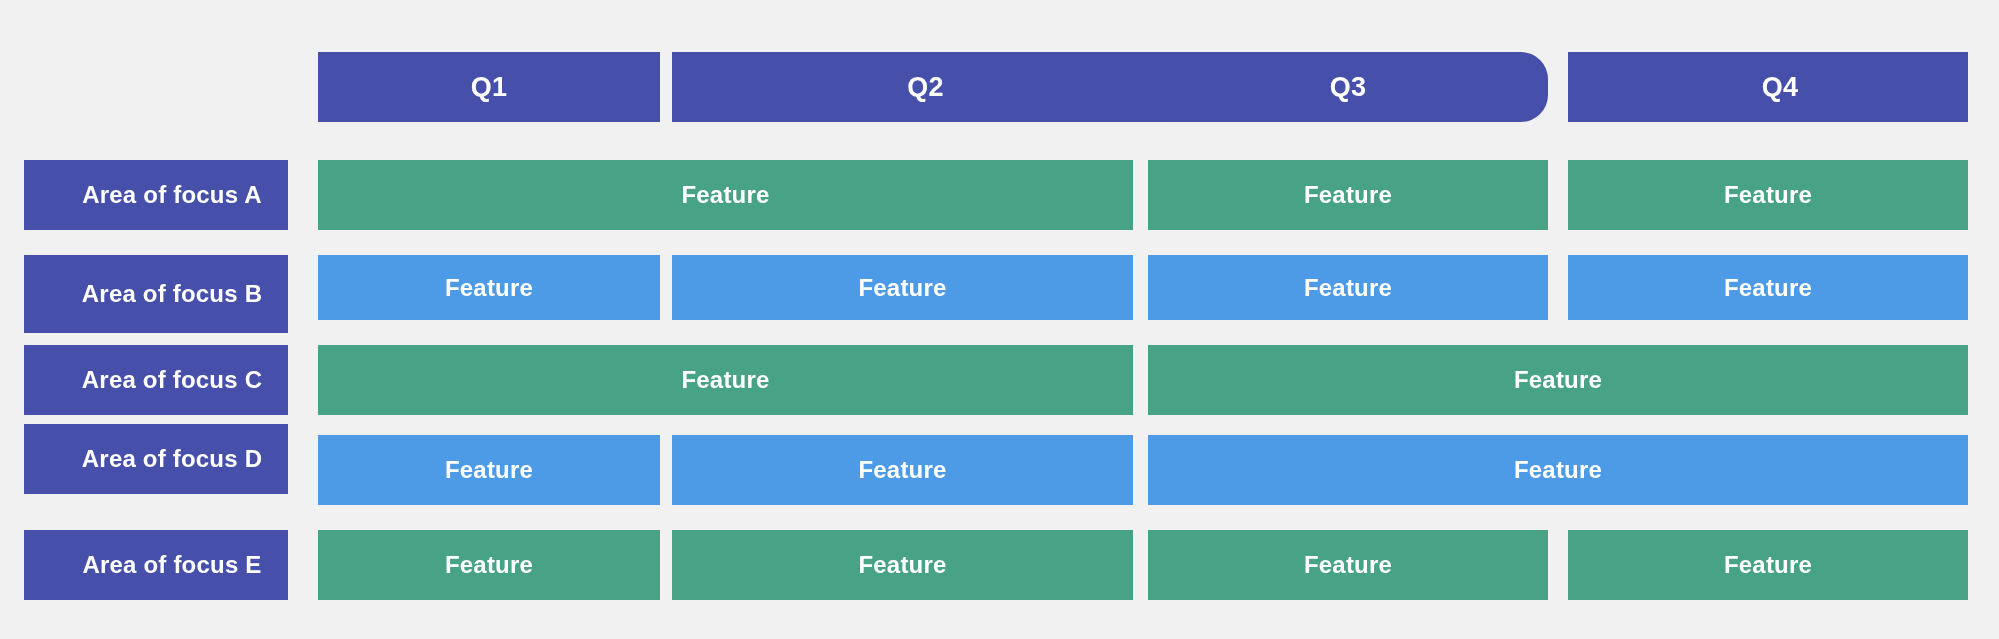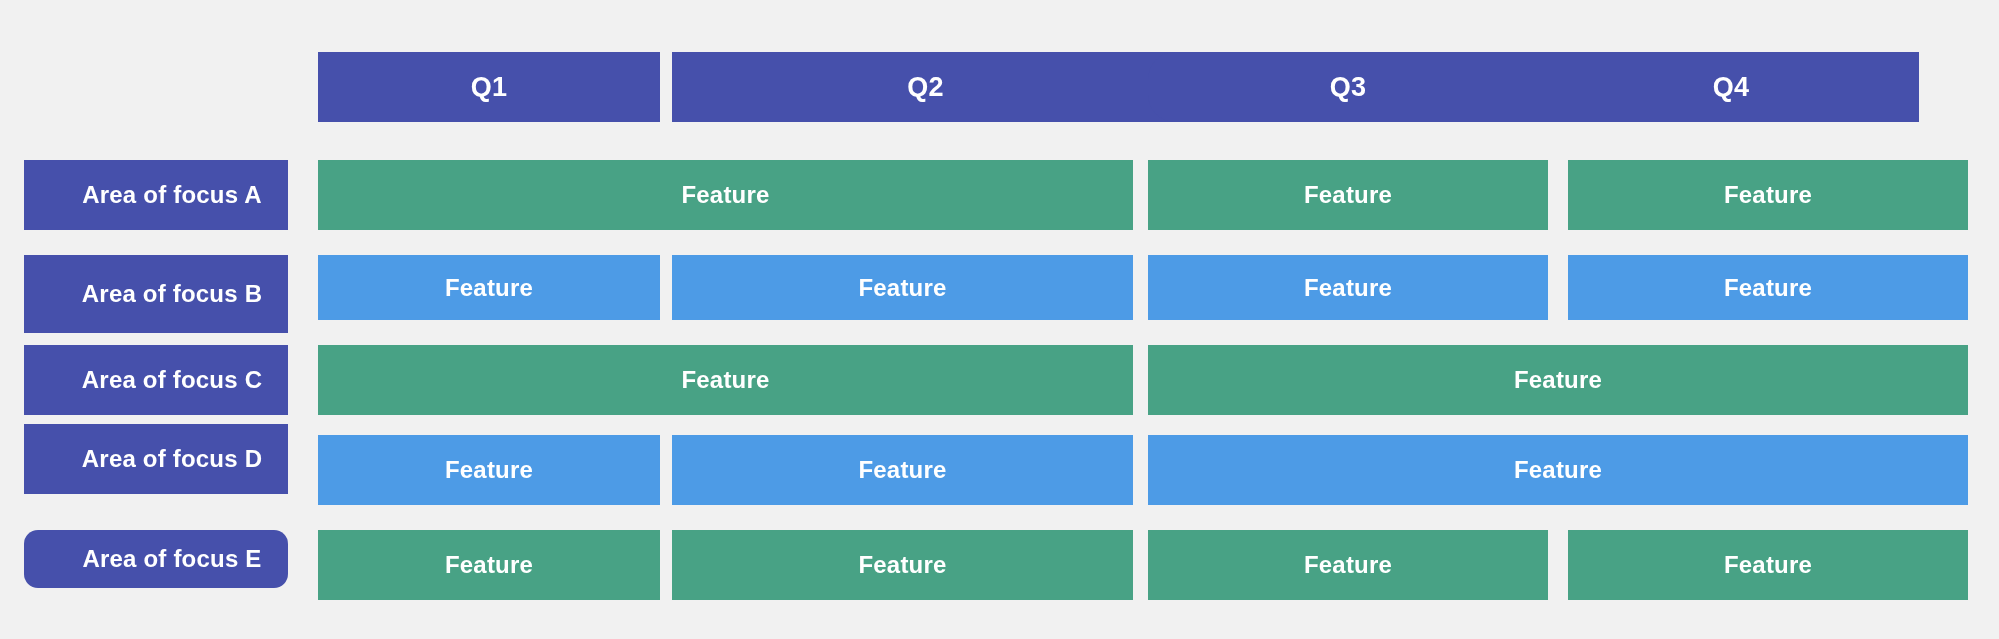--- a/index.html
+++ b/index.html
@@ -61,38 +61,38 @@
   .feature-blue  { background: #4d9be6; }
 </style>
 </head>
 <body>
 
 <div id="roadmap">
   <div id="header-row">
       <div class="bar quarter-bar" style="left: 318px; width: 342px;">Q1</div>
       <div class="bar quarter-bar" style="left: 672px; width: 507px;">Q2</div>
       <div class="bar quarter-bar" style="left: 1148px; width: 400px; border-radius: 27px;">Q3</div>
-      <div class="bar quarter-bar" style="left: 1519px; width: 400px; padding-left: 24px;">Q4</div>
+      <div class="bar quarter-bar" style="left: 1568px; width: 400px; padding-left: 24px;">Q4</div>
     </div>
   <div id="rows-container">
       <div class="bar row-label" style="top: 160px; height: 70px;">Area of focus A</div>
       <div class="bar feature-bar feature-green" style="left: 318px; width: 815px; top: 160px; height: 70px;">Feature</div>
       <div class="bar feature-bar feature-green" style="left: 1148px; width: 400px; top: 160px; height: 70px;">Feature</div>
       <div class="bar feature-bar feature-green" style="left: 1568px; width: 400px; top: 160px; height: 70px;">Feature</div>
       <div class="bar row-label" style="top: 255px; height: 78px;">Area of focus B</div>
       <div class="bar feature-bar feature-blue" style="left: 318px; width: 342px; top: 255px; height: 65px;">Feature</div>
       <div class="bar feature-bar feature-blue" style="left: 672px; width: 461px; top: 255px; height: 65px;">Feature</div>
       <div class="bar feature-bar feature-blue" style="left: 1148px; width: 400px; top: 255px; height: 65px;">Feature</div>
       <div class="bar feature-bar feature-blue" style="left: 1568px; width: 400px; top: 255px; height: 65px;">Feature</div>
       <div class="bar row-label" style="top: 345px; height: 70px;">Area of focus C</div>
       <div class="bar feature-bar feature-green" style="left: 318px; width: 815px; top: 345px; height: 70px;">Feature</div>
       <div class="bar feature-bar feature-green" style="left: 1148px; width: 820px; top: 345px; height: 70px;">Feature</div>
       <div class="bar row-label" style="top: 424px; height: 70px;">Area of focus D</div>
       <div class="bar feature-bar feature-blue" style="left: 318px; width: 342px; top: 435px; height: 70px;">Feature</div>
       <div class="bar feature-bar feature-blue" style="left: 672px; width: 461px; top: 435px; height: 70px;">Feature</div>
       <div class="bar feature-bar feature-blue" style="left: 1148px; width: 820px; top: 435px; height: 70px;">Feature</div>
-      <div class="bar row-label" style="top: 530px; height: 58px; border-radius: 14px;">Area of focus E</div>
+      <div class="bar row-label" style="top: 530px; height: 70px;">Area of focus E</div>
       <div class="bar feature-bar feature-green" style="left: 318px; width: 342px; top: 530px; height: 70px;">Feature</div>
       <div class="bar feature-bar feature-green" style="left: 672px; width: 461px; top: 530px; height: 70px;">Feature</div>
       <div class="bar feature-bar feature-green" style="left: 1148px; width: 400px; top: 530px; height: 70px;">Feature</div>
       <div class="bar feature-bar feature-green" style="left: 1568px; width: 400px; top: 530px; height: 70px;">Feature</div>
     </div>
 </div>
 
 </body></html>

